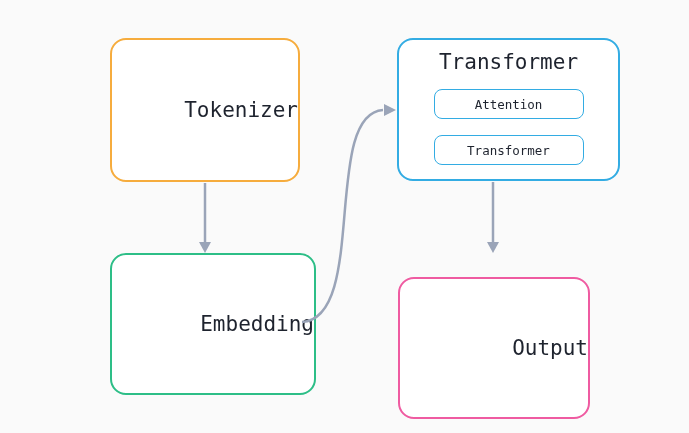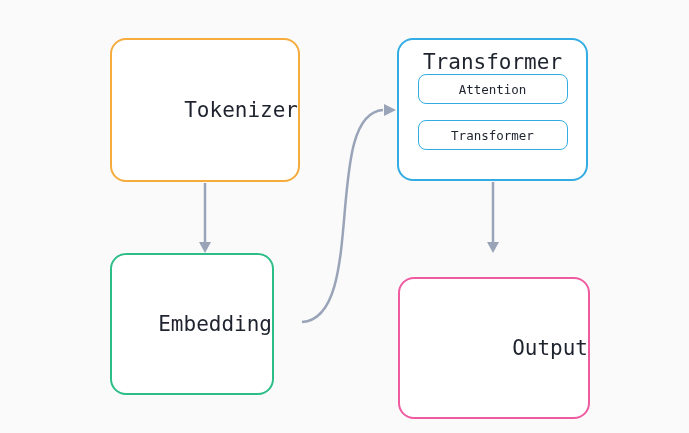--- a/index.html
+++ b/index.html
@@ -19,24 +19,24 @@
     background: #ffffff;
     border: 2px solid #888;
     border-radius: 16px;
     display: flex;
     align-items: center;
     justify-content: flex-end;
     color: #1e232e;
     font-size: 21px;
   }
   .node-tokenizer   { left: 110px; top: 38px;  width: 190px; height: 144px; border-color: #f6ac3d; }
-  .node-embedding   { left: 110px; top: 253px; width: 164px; height: 142px; border-color: #2dbe87; }
+  .node-embedding   { left: 110px; top: 253px; width: 206px; height: 142px; border-color: #2dbe87; }
   .node-output      { left: 398px; top: 253px; width: 192px; height: 142px; border-color: #ef5ba1; margin-top: 24px; }
   .node-transformer {
-    left: 397px; top: 38px; width: 191px; height: 143px;
+    left: 397px; top: 38px; width: 223px; height: 143px;
     border-color: #33ace3;
     flex-direction: column;
     align-items: center;
     justify-content: flex-start;
   }
   .node-title {
     margin-top: 10px;
     height: 24px;
     line-height: 24px;
     font-size: 21px;
@@ -46,21 +46,21 @@
     width: 150px; height: 30px;
     background: #ffffff;
     border: 1.5px solid #33ace3;
     border-radius: 8px;
     display: flex;
     align-items: center;
     justify-content: center;
     font-size: 12.5px;
     color: #1e232e;
   }
-  .subnode-attention   { margin-top: 0; }
+  .subnode-attention   { margin-top: 15px; }
   .subnode-feedforward { margin-top: 16px; }
   .edges-layer {
     position: absolute;
     left: 0; top: 0;
     width: 689px; height: 433px;
     pointer-events: none;
   }
 </style>
 </head>
 <body>

